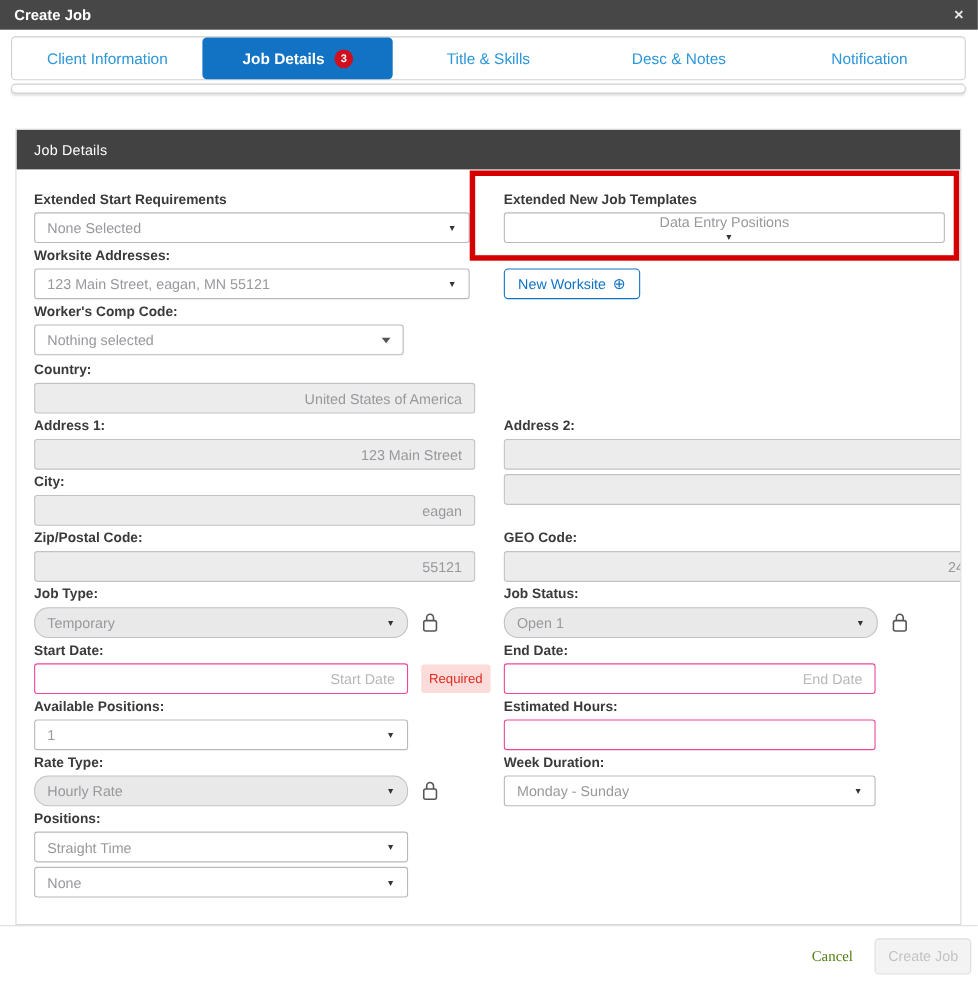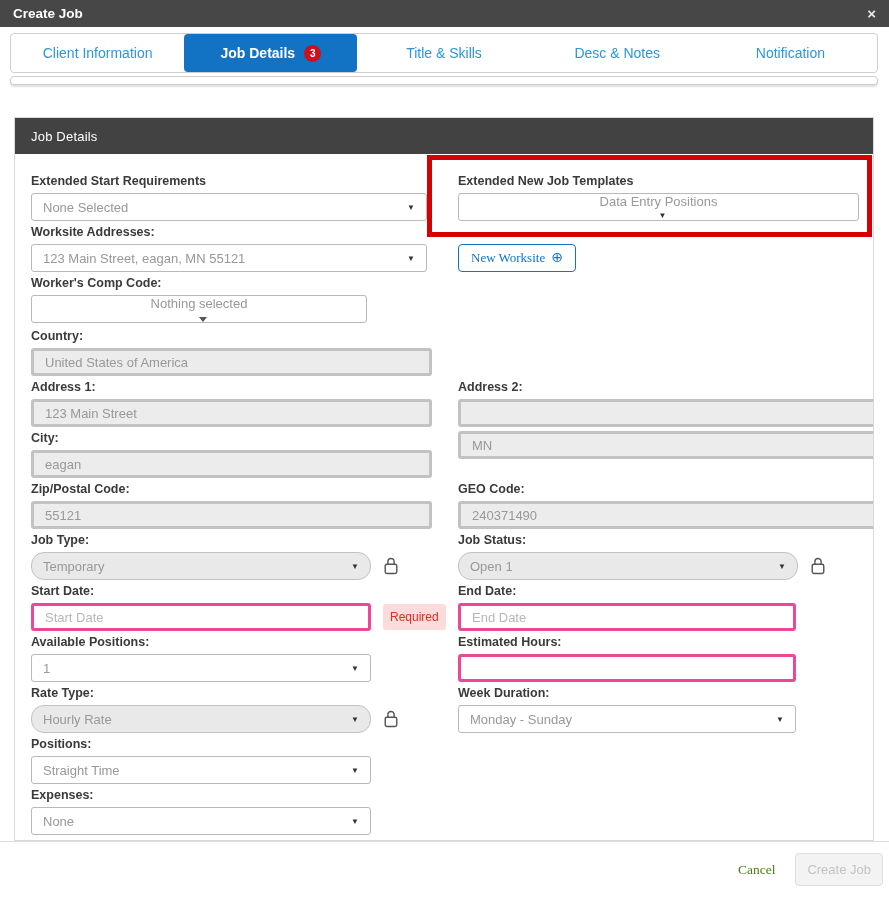--- a/index.html
+++ b/index.html
@@ -37,29 +37,29 @@
   .lbl{font-size:12.5px;color:#3a3a3a;font-weight:bold;height:14px;line-height:14px;margin-bottom:5px;}
   .lbl-spacer{height:19px;}
   .ctrl-line{display:flex;align-items:center;gap:12px;}
   .sel{height:28px;box-sizing:border-box;border:1px solid #b9b9b9;border-radius:3px;background:#fff;
     display:flex;align-items:center;justify-content:space-between;padding:0 11px;
     font-size:13px;color:#98989d;cursor:pointer;}
   .sel.dis{background:#e9e9e9;border-color:#c2c2c2;cursor:default;border-radius:13px;}
   .caret{font-size:8px;color:#333;flex:none;margin-left:8px;}
   .caret-solid{width:0;height:0;border-left:4px solid transparent;border-right:4px solid transparent;
     border-top:5px solid #555;flex:none;margin-left:8px;}
-  .inp{height:28px;box-sizing:border-box;border:3px solid #ec4899;border-radius:3px;
-    padding:0 11px;font-size:13px;color:#98989d;background:#fff;font-family:inherit;outline:none;}
+  .inp{height:28px;box-sizing:border-box;border:1px solid #ec4899;border-radius:3px;
+    padding:0 11px;font-size:13px;color:#98989d;background:#fff;font-family:inherit;outline:none;text-align:right;}
   .inp:disabled{background:#ececec;border-color:#c2c2c2;color:#98989d;}
   .inp::placeholder{color:#b7b7b7;}
-  .w396{width:396px;}.w336{width:336px;flex-direction:column;}.w401{width:401px;flex-direction:column;}.w340{width:340px;}
+  .w396{width:396px;}.w336{width:336px;}.w401{width:401px;flex-direction:column;}.w340{width:340px;}
   .w403{width:481px;}.w338{width:338px;}
   .btn-outline{height:28px;box-sizing:border-box;border:1px solid #1272c4;color:#1272c4;
     border-radius:4px;background:#fff;padding:0 12px;font-size:13px;display:inline-flex;
-    align-items:center;gap:6px;font-family:Liberation Serif, serif;cursor:pointer;}
+    align-items:center;gap:6px;font-family:Liberation Sans, sans-serif;cursor:pointer;}
   .plus-ic{font-size:14px;line-height:1;}
   .req{background:#fbdcda;color:#e02b20;font-size:12px;border-radius:3px;padding:6px 7px;flex:none;}
   .lock{flex:none;display:flex;align-items:center;}
   
   .redbox{position:absolute;left:427px;top:155px;width:445px;height:82px;
     border:5px solid #d50000;box-sizing:border-box;pointer-events:none;z-index:5;}
   
   .footer{position:absolute;left:0;top:841px;width:889px;height:56px;border-top:1px solid #ddd;
     background:#fff;display:flex;align-items:center;justify-content:flex-end;gap:20px;
     padding-right:6px;box-sizing:border-box;}
@@ -278,21 +278,20 @@
         <div class="lbl">Positions:</div>
         <div class="sel w340">
           <span>Straight Time</span>
           <span class="caret">▼</span>
         </div>
       </div>
     </div>
 
     <div class="row">
       <div class="cell left">
-        <div class="lbl">Expenses:</div>
         <div class="sel w340">
           <span>None</span>
           <span class="caret">▼</span>
         </div>
       </div>
     </div>
 
   </div>
 </div>
 

